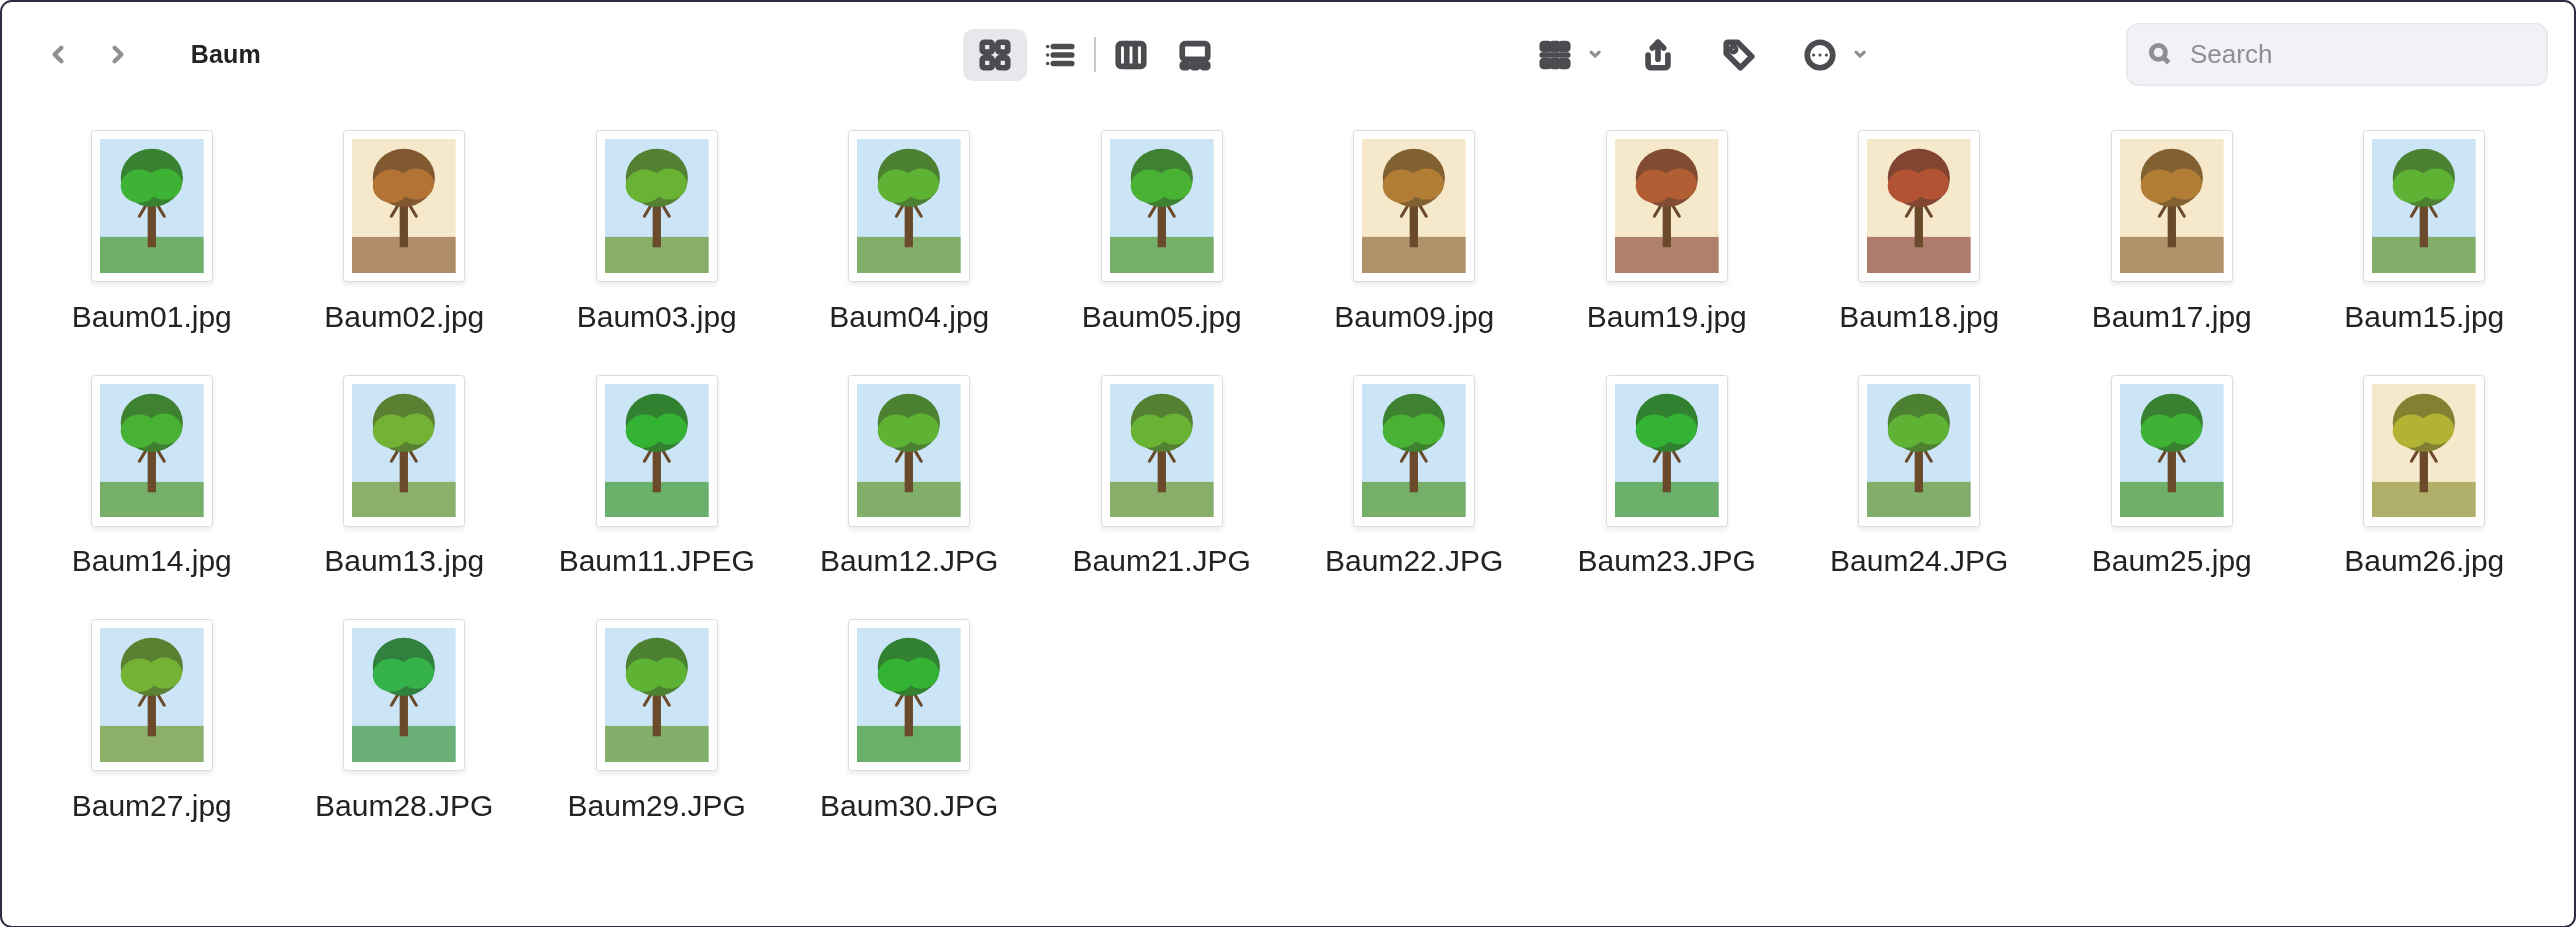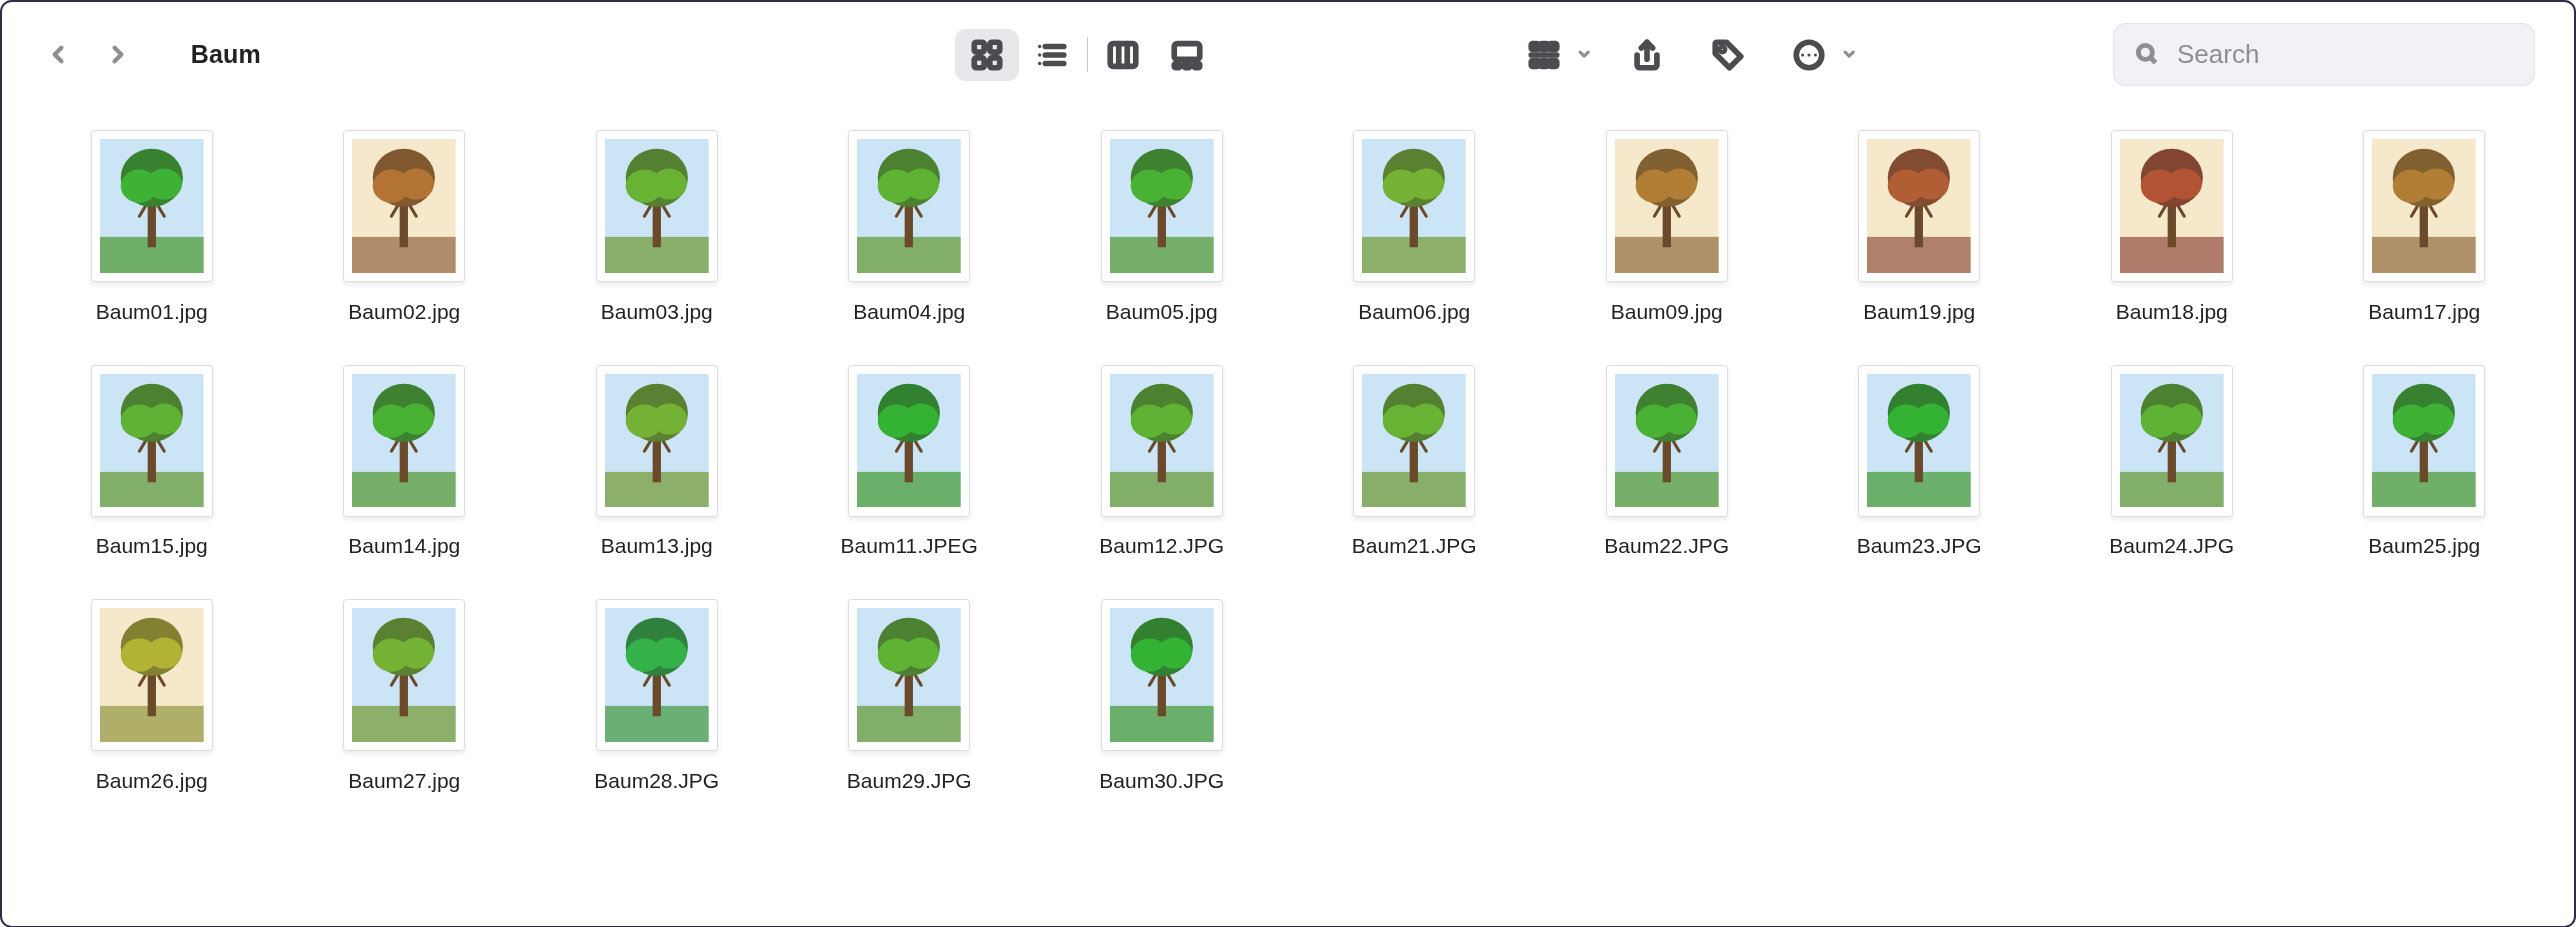--- a/index.html
+++ b/index.html
@@ -42,40 +42,40 @@
   .vsep{width:1.2px;height:35px;background:var(--border);margin:0 3.5px;}
 
   .tool-group{display:flex;align-items:center;gap:29px;}
   .tool-btn{width:52px;height:52px;display:flex;align-items:center;justify-content:center;
     color:var(--icon);border-radius:9.3px;}
   .with-caret{display:flex;align-items:center;gap:5.8px;}
   .caret{width:16.3px;height:16.3px;color:var(--icon-muted);}
   .caret svg{width:100%;height:100%;stroke:currentColor;fill:none;stroke-width:4.5;stroke-linecap:round;stroke-linejoin:round;}
 
   .search{display:flex;align-items:center;gap:15px;background:var(--search-bg);
-    border-radius:13px;padding:0 21px;height:63px;min-width:373px;margin-left:23px;margin-right:16px;
+    border-radius:13px;padding:0 21px;height:63px;min-width:373px;margin-left:23px;margin-right:3px;
     box-shadow:inset 0 0 0 1.2px #e4e4ea;}
   .search svg{width:26px;height:26px;stroke:var(--icon-muted);fill:none;stroke-width:4.5;}
   .search input{border:none;outline:none;background:transparent;font-size:26px;color:var(--text);
     width:100%;}
   .search input::placeholder{color:var(--icon-muted);}
 
   .view-btn svg,.tool-btn svg{width:34px;height:34px;stroke:currentColor;fill:none;
     stroke-width:4;stroke-linecap:round;stroke-linejoin:round;}
 
   
   .grid{flex:1;overflow:auto;padding:23px 35px 35px; }
   .grid-inner{display:grid;grid-template-columns:repeat(10,1fr);
     column-gap:23px;row-gap:41px;}
   .file{display:flex;flex-direction:column;align-items:center;gap:17.5px;}
   .thumb{width:122px;height:152px;background:#fff;border:1.7px solid var(--thumb-border);
     border-radius:3.5px;padding:8.2px;box-shadow:0 2.3px 5.8px rgba(0,0,0,.08);
     display:flex;align-items:center;justify-content:center;}
   .thumb svg{width:100%;height:100%;}
-  .fname{font-size:21px;font-weight:500;text-align:center;white-space:nowrap;}
+  .fname{font-size:30px;font-weight:500;text-align:center;white-space:nowrap;}
 
 </style>
 </head>
 <body>
 
 <div class="window">
 
   <div class="toolbar">
 
     <div class="nav-group">
@@ -268,294 +268,280 @@
     <ellipse cx="50" cy="38" rx="30" ry="28" fill="hsl(110 45% 35%)"></ellipse>
     <ellipse cx="38" cy="46" rx="18" ry="16" fill="hsl(110 55% 45%)"></ellipse>
     <ellipse cx="62" cy="44" rx="17" ry="15" fill="hsl(110 55% 45%)"></ellipse>
   </svg>
           </div>
     <div class="fname">Baum05.jpg</div>
         </div>
         <div class="file">
     <div class="thumb">
             <svg viewBox="0 0 100 130" preserveAspectRatio="xMidYMid slice">
+    <rect width="100" height="130" fill="hsl(40 70% 88%)"></rect>
+    <rect y="95" width="100" height="40" fill="hsl(35 30% 55%)"></rect>
+    <rect x="46" y="55" width="8" height="50" fill="#6b4a2b"></rect>
+    <path d="M50 55 L38 75 M50 55 L62 75 M50 40 L40 58 M50 40 L60 58" stroke="#6b4a2b" stroke-width="3" fill="none" stroke-linecap="round"></path>
+    <ellipse cx="50" cy="38" rx="30" ry="28" fill="hsl(35 45% 35%)"></ellipse>
+    <ellipse cx="38" cy="46" rx="18" ry="16" fill="hsl(35 55% 45%)"></ellipse>
+    <ellipse cx="62" cy="44" rx="17" ry="15" fill="hsl(35 55% 45%)"></ellipse>
+  </svg>
+          </div>
+    <div class="fname">Baum09.jpg</div>
+        </div>
+        <div class="file">
+    <div class="thumb">
+            <svg viewBox="0 0 100 130" preserveAspectRatio="xMidYMid slice">
+    <rect width="100" height="130" fill="hsl(40 70% 88%)"></rect>
+    <rect y="95" width="100" height="40" fill="hsl(20 30% 55%)"></rect>
+    <rect x="46" y="55" width="8" height="50" fill="#6b4a2b"></rect>
+    <path d="M50 55 L38 75 M50 55 L62 75 M50 40 L40 58 M50 40 L60 58" stroke="#6b4a2b" stroke-width="3" fill="none" stroke-linecap="round"></path>
+    <ellipse cx="50" cy="38" rx="30" ry="28" fill="hsl(20 45% 35%)"></ellipse>
+    <ellipse cx="38" cy="46" rx="18" ry="16" fill="hsl(20 55% 45%)"></ellipse>
+    <ellipse cx="62" cy="44" rx="17" ry="15" fill="hsl(20 55% 45%)"></ellipse>
+  </svg>
+          </div>
+    <div class="fname">Baum19.jpg</div>
+        </div>
+        <div class="file">
+    <div class="thumb">
+            <svg viewBox="0 0 100 130" preserveAspectRatio="xMidYMid slice">
+    <rect width="100" height="130" fill="hsl(40 70% 88%)"></rect>
+    <rect y="95" width="100" height="40" fill="hsl(15 30% 55%)"></rect>
+    <rect x="46" y="55" width="8" height="50" fill="#6b4a2b"></rect>
+    <path d="M50 55 L38 75 M50 55 L62 75 M50 40 L40 58 M50 40 L60 58" stroke="#6b4a2b" stroke-width="3" fill="none" stroke-linecap="round"></path>
+    <ellipse cx="50" cy="38" rx="30" ry="28" fill="hsl(15 45% 35%)"></ellipse>
+    <ellipse cx="38" cy="46" rx="18" ry="16" fill="hsl(15 55% 45%)"></ellipse>
+    <ellipse cx="62" cy="44" rx="17" ry="15" fill="hsl(15 55% 45%)"></ellipse>
+  </svg>
+          </div>
+    <div class="fname">Baum18.jpg</div>
+        </div>
+        <div class="file">
+    <div class="thumb">
+            <svg viewBox="0 0 100 130" preserveAspectRatio="xMidYMid slice">
+    <rect width="100" height="130" fill="hsl(40 70% 88%)"></rect>
+    <rect y="95" width="100" height="40" fill="hsl(35 30% 55%)"></rect>
+    <rect x="46" y="55" width="8" height="50" fill="#6b4a2b"></rect>
+    <path d="M50 55 L38 75 M50 55 L62 75 M50 40 L40 58 M50 40 L60 58" stroke="#6b4a2b" stroke-width="3" fill="none" stroke-linecap="round"></path>
+    <ellipse cx="50" cy="38" rx="30" ry="28" fill="hsl(35 45% 35%)"></ellipse>
+    <ellipse cx="38" cy="46" rx="18" ry="16" fill="hsl(35 55% 45%)"></ellipse>
+    <ellipse cx="62" cy="44" rx="17" ry="15" fill="hsl(35 55% 45%)"></ellipse>
+  </svg>
+          </div>
+    <div class="fname">Baum17.jpg</div>
+        </div>
+        <div class="file">
+    <div class="thumb">
+            <svg viewBox="0 0 100 130" preserveAspectRatio="xMidYMid slice">
+    <rect width="100" height="130" fill="hsl(205 70% 88%)"></rect>
+    <rect y="95" width="100" height="40" fill="hsl(100 30% 55%)"></rect>
+    <rect x="46" y="55" width="8" height="50" fill="#6b4a2b"></rect>
+    <path d="M50 55 L38 75 M50 55 L62 75 M50 40 L40 58 M50 40 L60 58" stroke="#6b4a2b" stroke-width="3" fill="none" stroke-linecap="round"></path>
+    <ellipse cx="50" cy="38" rx="30" ry="28" fill="hsl(100 45% 35%)"></ellipse>
+    <ellipse cx="38" cy="46" rx="18" ry="16" fill="hsl(100 55% 45%)"></ellipse>
+    <ellipse cx="62" cy="44" rx="17" ry="15" fill="hsl(100 55% 45%)"></ellipse>
+  </svg>
+          </div>
+    <div class="fname">Baum15.jpg</div>
+        </div>
+        <div class="file">
+    <div class="thumb">
+            <svg viewBox="0 0 100 130" preserveAspectRatio="xMidYMid slice">
+    <rect width="100" height="130" fill="hsl(205 70% 88%)"></rect>
+    <rect y="95" width="100" height="40" fill="hsl(110 30% 55%)"></rect>
+    <rect x="46" y="55" width="8" height="50" fill="#6b4a2b"></rect>
+    <path d="M50 55 L38 75 M50 55 L62 75 M50 40 L40 58 M50 40 L60 58" stroke="#6b4a2b" stroke-width="3" fill="none" stroke-linecap="round"></path>
+    <ellipse cx="50" cy="38" rx="30" ry="28" fill="hsl(110 45% 35%)"></ellipse>
+    <ellipse cx="38" cy="46" rx="18" ry="16" fill="hsl(110 55% 45%)"></ellipse>
+    <ellipse cx="62" cy="44" rx="17" ry="15" fill="hsl(110 55% 45%)"></ellipse>
+  </svg>
+          </div>
+    <div class="fname">Baum14.jpg</div>
+        </div>
+        <div class="file">
+    <div class="thumb">
+            <svg viewBox="0 0 100 130" preserveAspectRatio="xMidYMid slice">
     <rect width="100" height="130" fill="hsl(205 70% 88%)"></rect>
     <rect y="95" width="100" height="40" fill="hsl(90 30% 55%)"></rect>
     <rect x="46" y="55" width="8" height="50" fill="#6b4a2b"></rect>
     <path d="M50 55 L38 75 M50 55 L62 75 M50 40 L40 58 M50 40 L60 58" stroke="#6b4a2b" stroke-width="3" fill="none" stroke-linecap="round"></path>
     <ellipse cx="50" cy="38" rx="30" ry="28" fill="hsl(90 45% 35%)"></ellipse>
     <ellipse cx="38" cy="46" rx="18" ry="16" fill="hsl(90 55% 45%)"></ellipse>
     <ellipse cx="62" cy="44" rx="17" ry="15" fill="hsl(90 55% 45%)"></ellipse>
   </svg>
           </div>
-    <div class="fname">Baum06.jpg</div>
-        </div>
-        <div class="file">
-    <div class="thumb">
-            <svg viewBox="0 0 100 130" preserveAspectRatio="xMidYMid slice">
-    <rect width="100" height="130" fill="hsl(40 70% 88%)"></rect>
-    <rect y="95" width="100" height="40" fill="hsl(35 30% 55%)"></rect>
-    <rect x="46" y="55" width="8" height="50" fill="#6b4a2b"></rect>
-    <path d="M50 55 L38 75 M50 55 L62 75 M50 40 L40 58 M50 40 L60 58" stroke="#6b4a2b" stroke-width="3" fill="none" stroke-linecap="round"></path>
-    <ellipse cx="50" cy="38" rx="30" ry="28" fill="hsl(35 45% 35%)"></ellipse>
-    <ellipse cx="38" cy="46" rx="18" ry="16" fill="hsl(35 55% 45%)"></ellipse>
-    <ellipse cx="62" cy="44" rx="17" ry="15" fill="hsl(35 55% 45%)"></ellipse>
-  </svg>
-          </div>
-    <div class="fname">Baum09.jpg</div>
-        </div>
-        <div class="file">
-    <div class="thumb">
-            <svg viewBox="0 0 100 130" preserveAspectRatio="xMidYMid slice">
-    <rect width="100" height="130" fill="hsl(40 70% 88%)"></rect>
-    <rect y="95" width="100" height="40" fill="hsl(20 30% 55%)"></rect>
-    <rect x="46" y="55" width="8" height="50" fill="#6b4a2b"></rect>
-    <path d="M50 55 L38 75 M50 55 L62 75 M50 40 L40 58 M50 40 L60 58" stroke="#6b4a2b" stroke-width="3" fill="none" stroke-linecap="round"></path>
-    <ellipse cx="50" cy="38" rx="30" ry="28" fill="hsl(20 45% 35%)"></ellipse>
-    <ellipse cx="38" cy="46" rx="18" ry="16" fill="hsl(20 55% 45%)"></ellipse>
-    <ellipse cx="62" cy="44" rx="17" ry="15" fill="hsl(20 55% 45%)"></ellipse>
-  </svg>
-          </div>
-    <div class="fname">Baum19.jpg</div>
-        </div>
-        <div class="file">
-    <div class="thumb">
-            <svg viewBox="0 0 100 130" preserveAspectRatio="xMidYMid slice">
-    <rect width="100" height="130" fill="hsl(40 70% 88%)"></rect>
-    <rect y="95" width="100" height="40" fill="hsl(15 30% 55%)"></rect>
-    <rect x="46" y="55" width="8" height="50" fill="#6b4a2b"></rect>
-    <path d="M50 55 L38 75 M50 55 L62 75 M50 40 L40 58 M50 40 L60 58" stroke="#6b4a2b" stroke-width="3" fill="none" stroke-linecap="round"></path>
-    <ellipse cx="50" cy="38" rx="30" ry="28" fill="hsl(15 45% 35%)"></ellipse>
-    <ellipse cx="38" cy="46" rx="18" ry="16" fill="hsl(15 55% 45%)"></ellipse>
-    <ellipse cx="62" cy="44" rx="17" ry="15" fill="hsl(15 55% 45%)"></ellipse>
-  </svg>
-          </div>
-    <div class="fname">Baum18.jpg</div>
-        </div>
-        <div class="file">
-    <div class="thumb">
-            <svg viewBox="0 0 100 130" preserveAspectRatio="xMidYMid slice">
-    <rect width="100" height="130" fill="hsl(40 70% 88%)"></rect>
-    <rect y="95" width="100" height="40" fill="hsl(35 30% 55%)"></rect>
-    <rect x="46" y="55" width="8" height="50" fill="#6b4a2b"></rect>
-    <path d="M50 55 L38 75 M50 55 L62 75 M50 40 L40 58 M50 40 L60 58" stroke="#6b4a2b" stroke-width="3" fill="none" stroke-linecap="round"></path>
-    <ellipse cx="50" cy="38" rx="30" ry="28" fill="hsl(35 45% 35%)"></ellipse>
-    <ellipse cx="38" cy="46" rx="18" ry="16" fill="hsl(35 55% 45%)"></ellipse>
-    <ellipse cx="62" cy="44" rx="17" ry="15" fill="hsl(35 55% 45%)"></ellipse>
-  </svg>
-          </div>
-    <div class="fname">Baum17.jpg</div>
+    <div class="fname">Baum13.jpg</div>
+        </div>
+        <div class="file">
+    <div class="thumb">
+            <svg viewBox="0 0 100 130" preserveAspectRatio="xMidYMid slice">
+    <rect width="100" height="130" fill="hsl(205 70% 88%)"></rect>
+    <rect y="95" width="100" height="40" fill="hsl(120 30% 55%)"></rect>
+    <rect x="46" y="55" width="8" height="50" fill="#6b4a2b"></rect>
+    <path d="M50 55 L38 75 M50 55 L62 75 M50 40 L40 58 M50 40 L60 58" stroke="#6b4a2b" stroke-width="3" fill="none" stroke-linecap="round"></path>
+    <ellipse cx="50" cy="38" rx="30" ry="28" fill="hsl(120 45% 35%)"></ellipse>
+    <ellipse cx="38" cy="46" rx="18" ry="16" fill="hsl(120 55% 45%)"></ellipse>
+    <ellipse cx="62" cy="44" rx="17" ry="15" fill="hsl(120 55% 45%)"></ellipse>
+  </svg>
+          </div>
+    <div class="fname">Baum11.JPEG</div>
         </div>
         <div class="file">
     <div class="thumb">
             <svg viewBox="0 0 100 130" preserveAspectRatio="xMidYMid slice">
     <rect width="100" height="130" fill="hsl(205 70% 88%)"></rect>
     <rect y="95" width="100" height="40" fill="hsl(100 30% 55%)"></rect>
     <rect x="46" y="55" width="8" height="50" fill="#6b4a2b"></rect>
     <path d="M50 55 L38 75 M50 55 L62 75 M50 40 L40 58 M50 40 L60 58" stroke="#6b4a2b" stroke-width="3" fill="none" stroke-linecap="round"></path>
     <ellipse cx="50" cy="38" rx="30" ry="28" fill="hsl(100 45% 35%)"></ellipse>
     <ellipse cx="38" cy="46" rx="18" ry="16" fill="hsl(100 55% 45%)"></ellipse>
     <ellipse cx="62" cy="44" rx="17" ry="15" fill="hsl(100 55% 45%)"></ellipse>
   </svg>
           </div>
-    <div class="fname">Baum15.jpg</div>
+    <div class="fname">Baum12.JPG</div>
+        </div>
+        <div class="file">
+    <div class="thumb">
+            <svg viewBox="0 0 100 130" preserveAspectRatio="xMidYMid slice">
+    <rect width="100" height="130" fill="hsl(205 70% 88%)"></rect>
+    <rect y="95" width="100" height="40" fill="hsl(95 30% 55%)"></rect>
+    <rect x="46" y="55" width="8" height="50" fill="#6b4a2b"></rect>
+    <path d="M50 55 L38 75 M50 55 L62 75 M50 40 L40 58 M50 40 L60 58" stroke="#6b4a2b" stroke-width="3" fill="none" stroke-linecap="round"></path>
+    <ellipse cx="50" cy="38" rx="30" ry="28" fill="hsl(95 45% 35%)"></ellipse>
+    <ellipse cx="38" cy="46" rx="18" ry="16" fill="hsl(95 55% 45%)"></ellipse>
+    <ellipse cx="62" cy="44" rx="17" ry="15" fill="hsl(95 55% 45%)"></ellipse>
+  </svg>
+          </div>
+    <div class="fname">Baum21.JPG</div>
         </div>
         <div class="file">
     <div class="thumb">
             <svg viewBox="0 0 100 130" preserveAspectRatio="xMidYMid slice">
     <rect width="100" height="130" fill="hsl(205 70% 88%)"></rect>
     <rect y="95" width="100" height="40" fill="hsl(110 30% 55%)"></rect>
     <rect x="46" y="55" width="8" height="50" fill="#6b4a2b"></rect>
     <path d="M50 55 L38 75 M50 55 L62 75 M50 40 L40 58 M50 40 L60 58" stroke="#6b4a2b" stroke-width="3" fill="none" stroke-linecap="round"></path>
     <ellipse cx="50" cy="38" rx="30" ry="28" fill="hsl(110 45% 35%)"></ellipse>
     <ellipse cx="38" cy="46" rx="18" ry="16" fill="hsl(110 55% 45%)"></ellipse>
     <ellipse cx="62" cy="44" rx="17" ry="15" fill="hsl(110 55% 45%)"></ellipse>
   </svg>
           </div>
-    <div class="fname">Baum14.jpg</div>
+    <div class="fname">Baum22.JPG</div>
+        </div>
+        <div class="file">
+    <div class="thumb">
+            <svg viewBox="0 0 100 130" preserveAspectRatio="xMidYMid slice">
+    <rect width="100" height="130" fill="hsl(205 70% 88%)"></rect>
+    <rect y="95" width="100" height="40" fill="hsl(120 30% 55%)"></rect>
+    <rect x="46" y="55" width="8" height="50" fill="#6b4a2b"></rect>
+    <path d="M50 55 L38 75 M50 55 L62 75 M50 40 L40 58 M50 40 L60 58" stroke="#6b4a2b" stroke-width="3" fill="none" stroke-linecap="round"></path>
+    <ellipse cx="50" cy="38" rx="30" ry="28" fill="hsl(120 45% 35%)"></ellipse>
+    <ellipse cx="38" cy="46" rx="18" ry="16" fill="hsl(120 55% 45%)"></ellipse>
+    <ellipse cx="62" cy="44" rx="17" ry="15" fill="hsl(120 55% 45%)"></ellipse>
+  </svg>
+          </div>
+    <div class="fname">Baum23.JPG</div>
+        </div>
+        <div class="file">
+    <div class="thumb">
+            <svg viewBox="0 0 100 130" preserveAspectRatio="xMidYMid slice">
+    <rect width="100" height="130" fill="hsl(205 70% 88%)"></rect>
+    <rect y="95" width="100" height="40" fill="hsl(100 30% 55%)"></rect>
+    <rect x="46" y="55" width="8" height="50" fill="#6b4a2b"></rect>
+    <path d="M50 55 L38 75 M50 55 L62 75 M50 40 L40 58 M50 40 L60 58" stroke="#6b4a2b" stroke-width="3" fill="none" stroke-linecap="round"></path>
+    <ellipse cx="50" cy="38" rx="30" ry="28" fill="hsl(100 45% 35%)"></ellipse>
+    <ellipse cx="38" cy="46" rx="18" ry="16" fill="hsl(100 55% 45%)"></ellipse>
+    <ellipse cx="62" cy="44" rx="17" ry="15" fill="hsl(100 55% 45%)"></ellipse>
+  </svg>
+          </div>
+    <div class="fname">Baum24.JPG</div>
+        </div>
+        <div class="file">
+    <div class="thumb">
+            <svg viewBox="0 0 100 130" preserveAspectRatio="xMidYMid slice">
+    <rect width="100" height="130" fill="hsl(205 70% 88%)"></rect>
+    <rect y="95" width="100" height="40" fill="hsl(115 30% 55%)"></rect>
+    <rect x="46" y="55" width="8" height="50" fill="#6b4a2b"></rect>
+    <path d="M50 55 L38 75 M50 55 L62 75 M50 40 L40 58 M50 40 L60 58" stroke="#6b4a2b" stroke-width="3" fill="none" stroke-linecap="round"></path>
+    <ellipse cx="50" cy="38" rx="30" ry="28" fill="hsl(115 45% 35%)"></ellipse>
+    <ellipse cx="38" cy="46" rx="18" ry="16" fill="hsl(115 55% 45%)"></ellipse>
+    <ellipse cx="62" cy="44" rx="17" ry="15" fill="hsl(115 55% 45%)"></ellipse>
+  </svg>
+          </div>
+    <div class="fname">Baum25.jpg</div>
+        </div>
+        <div class="file">
+    <div class="thumb">
+            <svg viewBox="0 0 100 130" preserveAspectRatio="xMidYMid slice">
+    <rect width="100" height="130" fill="hsl(40 70% 88%)"></rect>
+    <rect y="95" width="100" height="40" fill="hsl(60 30% 55%)"></rect>
+    <rect x="46" y="55" width="8" height="50" fill="#6b4a2b"></rect>
+    <path d="M50 55 L38 75 M50 55 L62 75 M50 40 L40 58 M50 40 L60 58" stroke="#6b4a2b" stroke-width="3" fill="none" stroke-linecap="round"></path>
+    <ellipse cx="50" cy="38" rx="30" ry="28" fill="hsl(60 45% 35%)"></ellipse>
+    <ellipse cx="38" cy="46" rx="18" ry="16" fill="hsl(60 55% 45%)"></ellipse>
+    <ellipse cx="62" cy="44" rx="17" ry="15" fill="hsl(60 55% 45%)"></ellipse>
+  </svg>
+          </div>
+    <div class="fname">Baum26.jpg</div>
         </div>
         <div class="file">
     <div class="thumb">
             <svg viewBox="0 0 100 130" preserveAspectRatio="xMidYMid slice">
     <rect width="100" height="130" fill="hsl(205 70% 88%)"></rect>
     <rect y="95" width="100" height="40" fill="hsl(90 30% 55%)"></rect>
     <rect x="46" y="55" width="8" height="50" fill="#6b4a2b"></rect>
     <path d="M50 55 L38 75 M50 55 L62 75 M50 40 L40 58 M50 40 L60 58" stroke="#6b4a2b" stroke-width="3" fill="none" stroke-linecap="round"></path>
     <ellipse cx="50" cy="38" rx="30" ry="28" fill="hsl(90 45% 35%)"></ellipse>
     <ellipse cx="38" cy="46" rx="18" ry="16" fill="hsl(90 55% 45%)"></ellipse>
     <ellipse cx="62" cy="44" rx="17" ry="15" fill="hsl(90 55% 45%)"></ellipse>
   </svg>
           </div>
-    <div class="fname">Baum13.jpg</div>
+    <div class="fname">Baum27.jpg</div>
+        </div>
+        <div class="file">
+    <div class="thumb">
+            <svg viewBox="0 0 100 130" preserveAspectRatio="xMidYMid slice">
+    <rect width="100" height="130" fill="hsl(205 70% 88%)"></rect>
+    <rect y="95" width="100" height="40" fill="hsl(130 30% 55%)"></rect>
+    <rect x="46" y="55" width="8" height="50" fill="#6b4a2b"></rect>
+    <path d="M50 55 L38 75 M50 55 L62 75 M50 40 L40 58 M50 40 L60 58" stroke="#6b4a2b" stroke-width="3" fill="none" stroke-linecap="round"></path>
+    <ellipse cx="50" cy="38" rx="30" ry="28" fill="hsl(130 45% 35%)"></ellipse>
+    <ellipse cx="38" cy="46" rx="18" ry="16" fill="hsl(130 55% 45%)"></ellipse>
+    <ellipse cx="62" cy="44" rx="17" ry="15" fill="hsl(130 55% 45%)"></ellipse>
+  </svg>
+          </div>
+    <div class="fname">Baum28.JPG</div>
+        </div>
+        <div class="file">
+    <div class="thumb">
+            <svg viewBox="0 0 100 130" preserveAspectRatio="xMidYMid slice">
+    <rect width="100" height="130" fill="hsl(205 70% 88%)"></rect>
+    <rect y="95" width="100" height="40" fill="hsl(100 30% 55%)"></rect>
+    <rect x="46" y="55" width="8" height="50" fill="#6b4a2b"></rect>
+    <path d="M50 55 L38 75 M50 55 L62 75 M50 40 L40 58 M50 40 L60 58" stroke="#6b4a2b" stroke-width="3" fill="none" stroke-linecap="round"></path>
+    <ellipse cx="50" cy="38" rx="30" ry="28" fill="hsl(100 45% 35%)"></ellipse>
+    <ellipse cx="38" cy="46" rx="18" ry="16" fill="hsl(100 55% 45%)"></ellipse>
+    <ellipse cx="62" cy="44" rx="17" ry="15" fill="hsl(100 55% 45%)"></ellipse>
+  </svg>
+          </div>
+    <div class="fname">Baum29.JPG</div>
         </div>
         <div class="file">
     <div class="thumb">
             <svg viewBox="0 0 100 130" preserveAspectRatio="xMidYMid slice">
     <rect width="100" height="130" fill="hsl(205 70% 88%)"></rect>
     <rect y="95" width="100" height="40" fill="hsl(120 30% 55%)"></rect>
     <rect x="46" y="55" width="8" height="50" fill="#6b4a2b"></rect>
     <path d="M50 55 L38 75 M50 55 L62 75 M50 40 L40 58 M50 40 L60 58" stroke="#6b4a2b" stroke-width="3" fill="none" stroke-linecap="round"></path>
     <ellipse cx="50" cy="38" rx="30" ry="28" fill="hsl(120 45% 35%)"></ellipse>
     <ellipse cx="38" cy="46" rx="18" ry="16" fill="hsl(120 55% 45%)"></ellipse>
     <ellipse cx="62" cy="44" rx="17" ry="15" fill="hsl(120 55% 45%)"></ellipse>
   </svg>
           </div>
-    <div class="fname">Baum11.JPEG</div>
-        </div>
-        <div class="file">
-    <div class="thumb">
-            <svg viewBox="0 0 100 130" preserveAspectRatio="xMidYMid slice">
-    <rect width="100" height="130" fill="hsl(205 70% 88%)"></rect>
-    <rect y="95" width="100" height="40" fill="hsl(100 30% 55%)"></rect>
-    <rect x="46" y="55" width="8" height="50" fill="#6b4a2b"></rect>
-    <path d="M50 55 L38 75 M50 55 L62 75 M50 40 L40 58 M50 40 L60 58" stroke="#6b4a2b" stroke-width="3" fill="none" stroke-linecap="round"></path>
-    <ellipse cx="50" cy="38" rx="30" ry="28" fill="hsl(100 45% 35%)"></ellipse>
-    <ellipse cx="38" cy="46" rx="18" ry="16" fill="hsl(100 55% 45%)"></ellipse>
-    <ellipse cx="62" cy="44" rx="17" ry="15" fill="hsl(100 55% 45%)"></ellipse>
-  </svg>
-          </div>
-    <div class="fname">Baum12.JPG</div>
-        </div>
-        <div class="file">
-    <div class="thumb">
-            <svg viewBox="0 0 100 130" preserveAspectRatio="xMidYMid slice">
-    <rect width="100" height="130" fill="hsl(205 70% 88%)"></rect>
-    <rect y="95" width="100" height="40" fill="hsl(95 30% 55%)"></rect>
-    <rect x="46" y="55" width="8" height="50" fill="#6b4a2b"></rect>
-    <path d="M50 55 L38 75 M50 55 L62 75 M50 40 L40 58 M50 40 L60 58" stroke="#6b4a2b" stroke-width="3" fill="none" stroke-linecap="round"></path>
-    <ellipse cx="50" cy="38" rx="30" ry="28" fill="hsl(95 45% 35%)"></ellipse>
-    <ellipse cx="38" cy="46" rx="18" ry="16" fill="hsl(95 55% 45%)"></ellipse>
-    <ellipse cx="62" cy="44" rx="17" ry="15" fill="hsl(95 55% 45%)"></ellipse>
-  </svg>
-          </div>
-    <div class="fname">Baum21.JPG</div>
-        </div>
-        <div class="file">
-    <div class="thumb">
-            <svg viewBox="0 0 100 130" preserveAspectRatio="xMidYMid slice">
-    <rect width="100" height="130" fill="hsl(205 70% 88%)"></rect>
-    <rect y="95" width="100" height="40" fill="hsl(110 30% 55%)"></rect>
-    <rect x="46" y="55" width="8" height="50" fill="#6b4a2b"></rect>
-    <path d="M50 55 L38 75 M50 55 L62 75 M50 40 L40 58 M50 40 L60 58" stroke="#6b4a2b" stroke-width="3" fill="none" stroke-linecap="round"></path>
-    <ellipse cx="50" cy="38" rx="30" ry="28" fill="hsl(110 45% 35%)"></ellipse>
-    <ellipse cx="38" cy="46" rx="18" ry="16" fill="hsl(110 55% 45%)"></ellipse>
-    <ellipse cx="62" cy="44" rx="17" ry="15" fill="hsl(110 55% 45%)"></ellipse>
-  </svg>
-          </div>
-    <div class="fname">Baum22.JPG</div>
-        </div>
-        <div class="file">
-    <div class="thumb">
-            <svg viewBox="0 0 100 130" preserveAspectRatio="xMidYMid slice">
-    <rect width="100" height="130" fill="hsl(205 70% 88%)"></rect>
-    <rect y="95" width="100" height="40" fill="hsl(120 30% 55%)"></rect>
-    <rect x="46" y="55" width="8" height="50" fill="#6b4a2b"></rect>
-    <path d="M50 55 L38 75 M50 55 L62 75 M50 40 L40 58 M50 40 L60 58" stroke="#6b4a2b" stroke-width="3" fill="none" stroke-linecap="round"></path>
-    <ellipse cx="50" cy="38" rx="30" ry="28" fill="hsl(120 45% 35%)"></ellipse>
-    <ellipse cx="38" cy="46" rx="18" ry="16" fill="hsl(120 55% 45%)"></ellipse>
-    <ellipse cx="62" cy="44" rx="17" ry="15" fill="hsl(120 55% 45%)"></ellipse>
-  </svg>
-          </div>
-    <div class="fname">Baum23.JPG</div>
-        </div>
-        <div class="file">
-    <div class="thumb">
-            <svg viewBox="0 0 100 130" preserveAspectRatio="xMidYMid slice">
-    <rect width="100" height="130" fill="hsl(205 70% 88%)"></rect>
-    <rect y="95" width="100" height="40" fill="hsl(100 30% 55%)"></rect>
-    <rect x="46" y="55" width="8" height="50" fill="#6b4a2b"></rect>
-    <path d="M50 55 L38 75 M50 55 L62 75 M50 40 L40 58 M50 40 L60 58" stroke="#6b4a2b" stroke-width="3" fill="none" stroke-linecap="round"></path>
-    <ellipse cx="50" cy="38" rx="30" ry="28" fill="hsl(100 45% 35%)"></ellipse>
-    <ellipse cx="38" cy="46" rx="18" ry="16" fill="hsl(100 55% 45%)"></ellipse>
-    <ellipse cx="62" cy="44" rx="17" ry="15" fill="hsl(100 55% 45%)"></ellipse>
-  </svg>
-          </div>
-    <div class="fname">Baum24.JPG</div>
-        </div>
-        <div class="file">
-    <div class="thumb">
-            <svg viewBox="0 0 100 130" preserveAspectRatio="xMidYMid slice">
-    <rect width="100" height="130" fill="hsl(205 70% 88%)"></rect>
-    <rect y="95" width="100" height="40" fill="hsl(115 30% 55%)"></rect>
-    <rect x="46" y="55" width="8" height="50" fill="#6b4a2b"></rect>
-    <path d="M50 55 L38 75 M50 55 L62 75 M50 40 L40 58 M50 40 L60 58" stroke="#6b4a2b" stroke-width="3" fill="none" stroke-linecap="round"></path>
-    <ellipse cx="50" cy="38" rx="30" ry="28" fill="hsl(115 45% 35%)"></ellipse>
-    <ellipse cx="38" cy="46" rx="18" ry="16" fill="hsl(115 55% 45%)"></ellipse>
-    <ellipse cx="62" cy="44" rx="17" ry="15" fill="hsl(115 55% 45%)"></ellipse>
-  </svg>
-          </div>
-    <div class="fname">Baum25.jpg</div>
-        </div>
-        <div class="file">
-    <div class="thumb">
-            <svg viewBox="0 0 100 130" preserveAspectRatio="xMidYMid slice">
-    <rect width="100" height="130" fill="hsl(40 70% 88%)"></rect>
-    <rect y="95" width="100" height="40" fill="hsl(60 30% 55%)"></rect>
-    <rect x="46" y="55" width="8" height="50" fill="#6b4a2b"></rect>
-    <path d="M50 55 L38 75 M50 55 L62 75 M50 40 L40 58 M50 40 L60 58" stroke="#6b4a2b" stroke-width="3" fill="none" stroke-linecap="round"></path>
-    <ellipse cx="50" cy="38" rx="30" ry="28" fill="hsl(60 45% 35%)"></ellipse>
-    <ellipse cx="38" cy="46" rx="18" ry="16" fill="hsl(60 55% 45%)"></ellipse>
-    <ellipse cx="62" cy="44" rx="17" ry="15" fill="hsl(60 55% 45%)"></ellipse>
-  </svg>
-          </div>
-    <div class="fname">Baum26.jpg</div>
-        </div>
-        <div class="file">
-    <div class="thumb">
-            <svg viewBox="0 0 100 130" preserveAspectRatio="xMidYMid slice">
-    <rect width="100" height="130" fill="hsl(205 70% 88%)"></rect>
-    <rect y="95" width="100" height="40" fill="hsl(90 30% 55%)"></rect>
-    <rect x="46" y="55" width="8" height="50" fill="#6b4a2b"></rect>
-    <path d="M50 55 L38 75 M50 55 L62 75 M50 40 L40 58 M50 40 L60 58" stroke="#6b4a2b" stroke-width="3" fill="none" stroke-linecap="round"></path>
-    <ellipse cx="50" cy="38" rx="30" ry="28" fill="hsl(90 45% 35%)"></ellipse>
-    <ellipse cx="38" cy="46" rx="18" ry="16" fill="hsl(90 55% 45%)"></ellipse>
-    <ellipse cx="62" cy="44" rx="17" ry="15" fill="hsl(90 55% 45%)"></ellipse>
-  </svg>
-          </div>
-    <div class="fname">Baum27.jpg</div>
-        </div>
-        <div class="file">
-    <div class="thumb">
-            <svg viewBox="0 0 100 130" preserveAspectRatio="xMidYMid slice">
-    <rect width="100" height="130" fill="hsl(205 70% 88%)"></rect>
-    <rect y="95" width="100" height="40" fill="hsl(130 30% 55%)"></rect>
-    <rect x="46" y="55" width="8" height="50" fill="#6b4a2b"></rect>
-    <path d="M50 55 L38 75 M50 55 L62 75 M50 40 L40 58 M50 40 L60 58" stroke="#6b4a2b" stroke-width="3" fill="none" stroke-linecap="round"></path>
-    <ellipse cx="50" cy="38" rx="30" ry="28" fill="hsl(130 45% 35%)"></ellipse>
-    <ellipse cx="38" cy="46" rx="18" ry="16" fill="hsl(130 55% 45%)"></ellipse>
-    <ellipse cx="62" cy="44" rx="17" ry="15" fill="hsl(130 55% 45%)"></ellipse>
-  </svg>
-          </div>
-    <div class="fname">Baum28.JPG</div>
-        </div>
-        <div class="file">
-    <div class="thumb">
-            <svg viewBox="0 0 100 130" preserveAspectRatio="xMidYMid slice">
-    <rect width="100" height="130" fill="hsl(205 70% 88%)"></rect>
-    <rect y="95" width="100" height="40" fill="hsl(100 30% 55%)"></rect>
-    <rect x="46" y="55" width="8" height="50" fill="#6b4a2b"></rect>
-    <path d="M50 55 L38 75 M50 55 L62 75 M50 40 L40 58 M50 40 L60 58" stroke="#6b4a2b" stroke-width="3" fill="none" stroke-linecap="round"></path>
-    <ellipse cx="50" cy="38" rx="30" ry="28" fill="hsl(100 45% 35%)"></ellipse>
-    <ellipse cx="38" cy="46" rx="18" ry="16" fill="hsl(100 55% 45%)"></ellipse>
-    <ellipse cx="62" cy="44" rx="17" ry="15" fill="hsl(100 55% 45%)"></ellipse>
-  </svg>
-          </div>
-    <div class="fname">Baum29.JPG</div>
-        </div>
-        <div class="file">
-    <div class="thumb">
-            <svg viewBox="0 0 100 130" preserveAspectRatio="xMidYMid slice">
-    <rect width="100" height="130" fill="hsl(205 70% 88%)"></rect>
-    <rect y="95" width="100" height="40" fill="hsl(120 30% 55%)"></rect>
-    <rect x="46" y="55" width="8" height="50" fill="#6b4a2b"></rect>
-    <path d="M50 55 L38 75 M50 55 L62 75 M50 40 L40 58 M50 40 L60 58" stroke="#6b4a2b" stroke-width="3" fill="none" stroke-linecap="round"></path>
-    <ellipse cx="50" cy="38" rx="30" ry="28" fill="hsl(120 45% 35%)"></ellipse>
-    <ellipse cx="38" cy="46" rx="18" ry="16" fill="hsl(120 55% 45%)"></ellipse>
-    <ellipse cx="62" cy="44" rx="17" ry="15" fill="hsl(120 55% 45%)"></ellipse>
-  </svg>
-          </div>
     <div class="fname">Baum30.JPG</div>
         </div>
       </div>
   </div>
 
 </div>
 
 
 </body></html>

